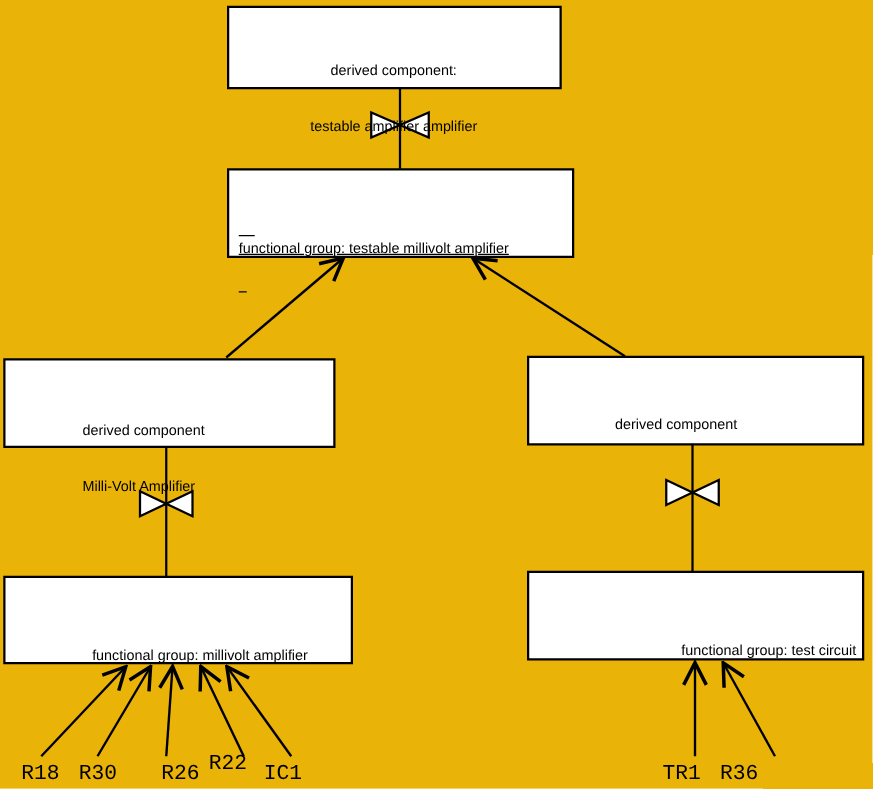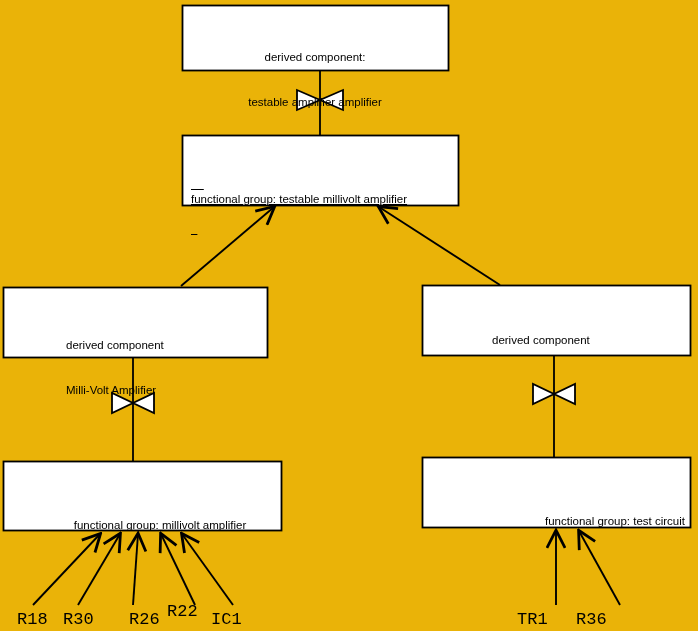--- a/index.html
+++ b/index.html
@@ -120,16 +120,16 @@
 
   <div class="box-text" style="left:455px; top:484px; width:230px; text-align:right;">
     <div>functional group: test circuit</div>
   </div>
 
   <div class="node-label" style="left:17px; top:612px;">R18</div>
   <div class="node-label" style="left:63px; top:612px;">R30</div>
   <div class="node-label" style="left:129px; top:612px;">R26</div>
   <div class="node-label" style="left:167px; top:604px;">R22</div>
   <div class="node-label" style="left:211px; top:612px;text-align:right;">IC1</div>
-  <div class="node-label" style="left:517px; top:612px;">TR1</div>
+  <div class="node-label" style="left:530px; top:612px;">TR1</div>
   <div class="node-label" style="left:576px; top:612px;">R36</div>
 
 </div>
 
 </body></html>

